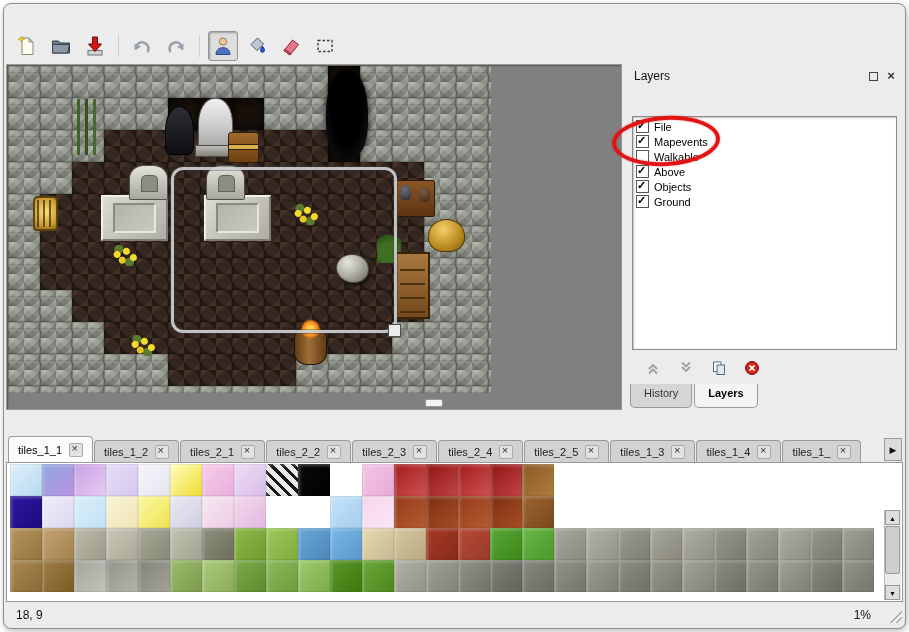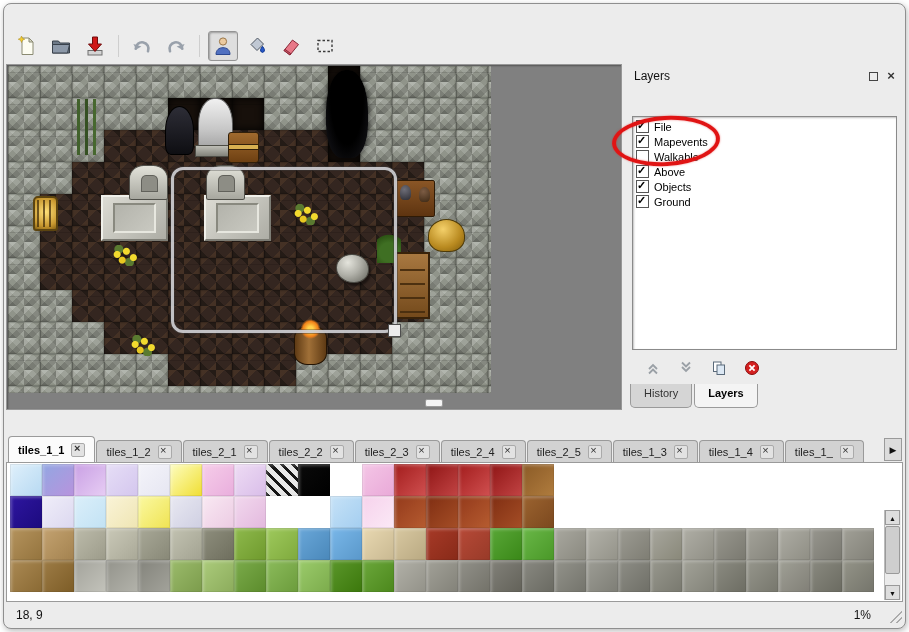--- a/index.html
+++ b/index.html
@@ -100,21 +100,21 @@
   .annotation{position:absolute;left:608px;top:112px;width:100px;height:42px;border:4px solid #e01414;
       border-radius:50%;transform:rotate(-3deg);z-index:50;pointer-events:none;
       box-shadow:0 0 2px rgba(224,20,20,.55),inset 0 0 2px rgba(224,20,20,.55);}
 
   
   .tilesets-panel{position:absolute;left:2px;top:412px;width:897px;height:186px;}
   .ts-titlebar{height:20px;display:flex;align-items:center;padding:0 5px 0 8px;font-size:12px;color:#111;}
   .ts-tabbar{position:absolute;left:0;right:0;top:20px;height:26px;display:flex;align-items:flex-end;padding:0 22px 0 2px;overflow:hidden;}
   .ts-tab{height:22px;display:flex;align-items:center;gap:7px;padding:0 9px;background:#d2d2d2;border:1px solid #9a9a9a;
       border-bottom:none;border-radius:4px 4px 0 0;margin-right:1px;font-size:11px;color:#222;flex:none;box-sizing:border-box;}
-  .ts-tab.active{background:#fbfbfb;height:26px;font-weight:bold;color:#000;}
+  .ts-tab.active{background:#fbfbfb;height:26px;font-weight:normal;color:#000;}
   .tab-close{width:12px;height:12px;border:1px solid #aaa;background:#e2e2e2;border-radius:2px;position:relative;}
   .tab-close::after{content:"\00d7";position:absolute;left:1.5px;top:-2px;font-size:11px;color:#333;}
   .ts-scroll-right{position:absolute;right:1px;top:22px;width:18px;height:23px;background:#dcdcdc;border:1px solid #9a9a9a;
       display:flex;align-items:center;justify-content:center;padding:0;}
   .ts-scroll-right::after{content:"\25b6";font-size:9px;color:#111;}
   .ts-area{position:absolute;left:0;right:0;top:46px;bottom:0;background:#fff;border:1px solid #9a9a9a;box-sizing:border-box;}
   .tileset-grid{position:absolute;left:3px;top:1px;display:grid;grid-template-columns:repeat(27,32px);grid-auto-rows:32px;}
   .ts-tile{box-shadow:inset 0 0 0 1px rgba(0,0,0,.07),inset 2px 2px 3px rgba(255,255,255,.25);}
   .ts-tile.empty{background:#fff;box-shadow:none;}
   .ts-tile.lattice{background:repeating-linear-gradient(45deg,#161616 0 3px,#e8e8e8 3px 8px),

